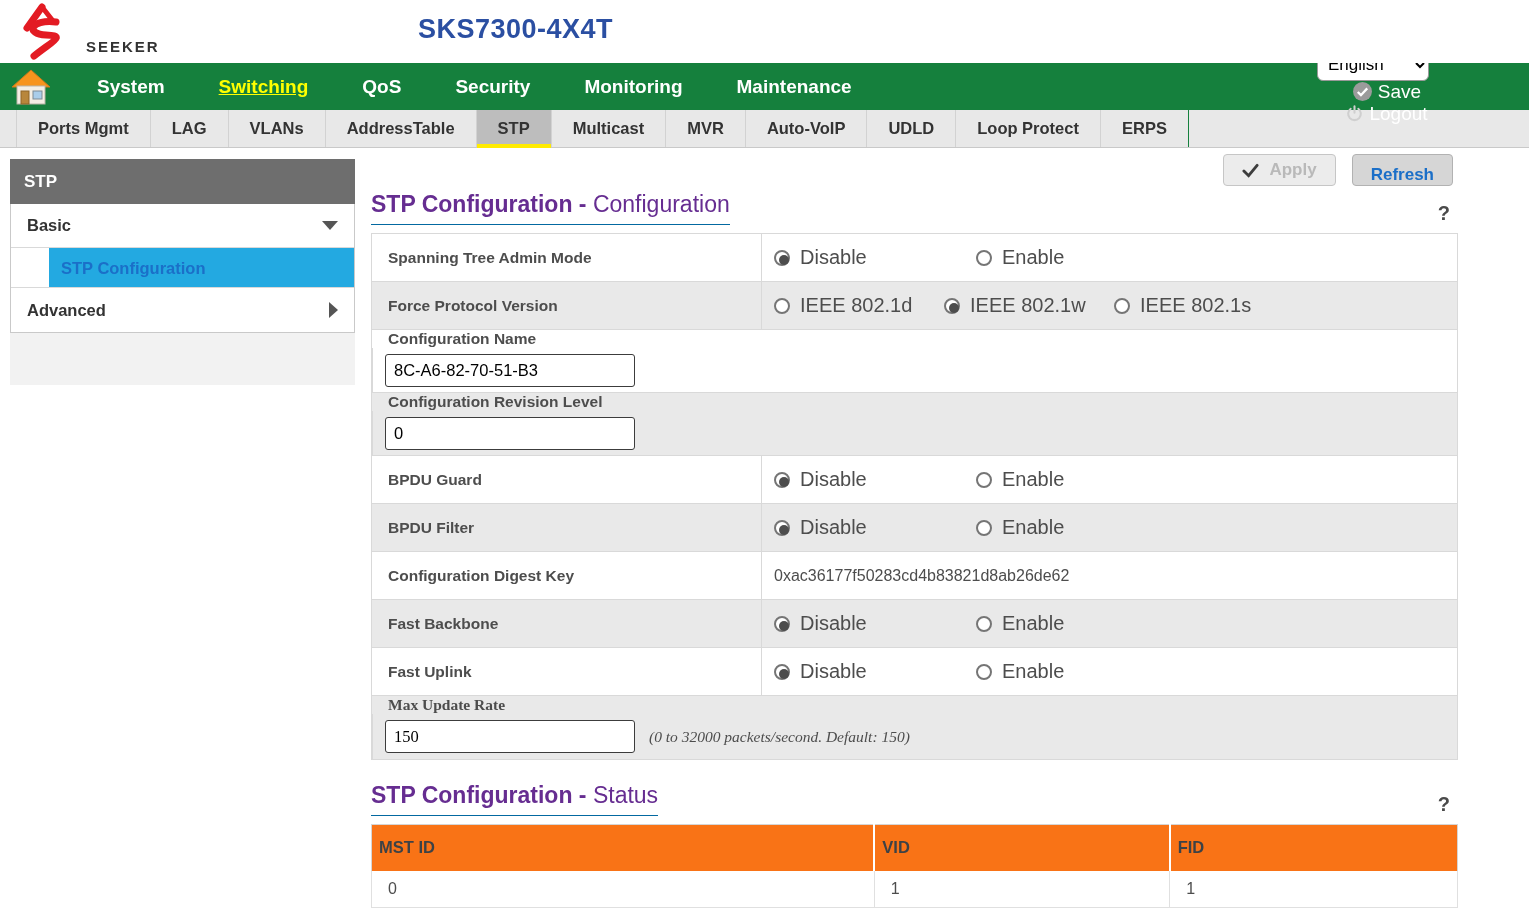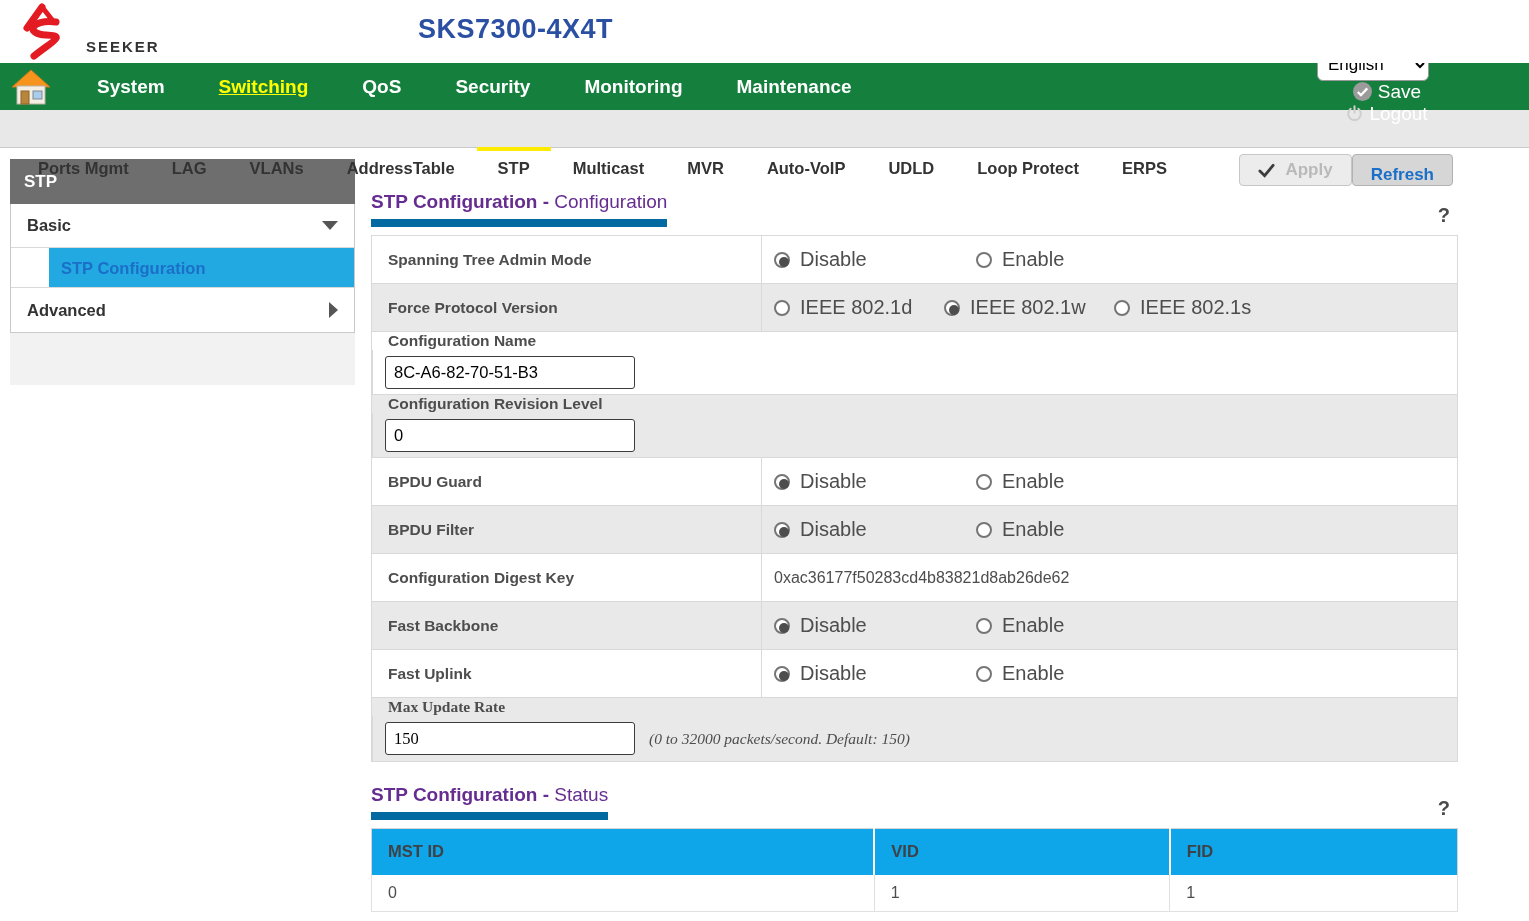--- a/index.html
+++ b/index.html
@@ -28,21 +28,21 @@
   .nav-right { margin-left:auto; display:flex; align-items:center; padding-right:100px;flex-direction:column; }
   .lang-select { height:32px; width:112px; font-size:17px; border-radius:6px; border:1px solid #999;
                  padding:0 6px; background:#fff; font-family:inherit; }
   .nav-action { display:flex; align-items:center; gap:5px; color:#fff; font-size:19px;
                 cursor:pointer; margin-left:27px; }
 
   
   .tab-bar { height:38px; background:#e8e8e8; display:flex; border-bottom:1px solid #c9c9c9;
              padding-left:16px; }
   .tab { line-height:37px; padding:0 21px; font-weight:bold; font-size:16.5px; color:#333;
-         border-left:1px solid #d2d2d2; position:relative; cursor:pointer; white-space:nowrap;margin-top:40px; }
+         border-left:1px solid #d2d2d2; position:relative; cursor:pointer; white-space:nowrap; }
   .tab:last-child { border-right:1px solid #15803d; }
   .tab.active { background:#bdbdbd; }
   .tab.active::after { content:''; position:absolute; left:0; right:0; bottom:-1px; height:4px;
                        background:#ffeb00; }
 
   
   .content { display:flex; align-items:flex-start; }
 
   
   .sidebar { width:345px; margin-left:10px; margin-top:11px; background:#f2f2f2; padding-bottom:52px; }
@@ -58,28 +58,28 @@
   .caret-right { width:0; height:0; border-top:8px solid transparent; border-bottom:8px solid transparent;
                  border-left:9px solid #555; }
   .submenu-row { height:40px; display:flex; border-bottom:1px solid #d9d9d9; cursor:pointer; background:#fff; }
   .submenu-indent { width:38px; background:#fff; }
   .submenu-label { flex:1; background:#fff; color:#333; font-weight:bold; font-size:16.5px;
                    line-height:40px; padding-left:12px; }
   .submenu-label.selected { background:#23a9e1; color:#1b6fc8; }
 
   
   .main { width:1087px; margin-left:16px; margin-top:6px; }
-  .btn-row { display:flex; justify-content:flex-end; padding-right:5px; }
+  .btn-row { display:flex; justify-content:flex-end; gap:16px; padding-right:5px; }
   .btn { height:32px; border-radius:4px; display:flex; align-items:center; gap:10px;
          font-weight:bold; font-size:17px; padding:0 18px; cursor:pointer; font-family:inherit; }
   .btn-apply { background:#ececec; border:1px solid #c6c6c6; color:#b9b9b9; }
   .btn-refresh { background:#d6d6d6; border:1px solid #b2b2b2; color:#1b6fc8;flex-direction:column; }
 
   .section-head { display:flex; justify-content:space-between; align-items:flex-end; margin-top:5px; }
-  .section-title { margin:0; font-size:19px; color:#662d91; border-bottom:8px solid #0369a1;
+  .section-title { margin:0; font-size:23px; color:#662d91; border-bottom:1px solid #0369a1;
                    padding-bottom:6px; display:inline-block; font-weight:bold; }
   .title-light { font-weight:normal; }
   .help { color:#4a4a4a; font-weight:bold; font-size:20px; padding-right:8px; cursor:pointer; }
 
   
   .form-table { margin-top:8px; border:1px solid #d9d9d9; }
   .form-row { display:flex; align-items:stretch; border-bottom:1px solid #d9d9d9; background:#fff;
               min-height:48px; }
   .form-row:last-child { border-bottom:none;font-family:Liberation Serif, serif; }
   .form-row.alt { background:#e9e9e9; }
@@ -96,21 +96,21 @@
                   height:10px; border-radius:50%; background:#4d4d4d; }
   .radio-label { margin-left:10px; font-size:20px; color:#4d4d4d; }
   .text-input { width:250px; height:33px; border:1px solid #3c3c3c; border-radius:3px;
                 font-size:16.5px; padding:0 8px; font-family:inherit; color:#000; }
   .static-value { font-size:16px; color:#4d4d4d; }
   .input-note { font-style:italic; font-size:15.5px; color:#4d4d4d; margin-left:14px; }
 
   
   .status-wrap { margin-top:22px; }
   .status-table { width:100%; border-collapse:collapse; margin-top:8px; border:1px solid #d5d5d5; }
-  .status-table th { background:#0ea5e9; height:46px; text-align:left; padding-left:16px;
+  .status-table th { background:#f97316; height:46px; text-align:left; padding-left:7px;
                      font-size:16.5px; color:#3d4246; border-left:2px solid #fff; }
   .status-table th:first-child { border-left:none; }
   .status-table td { height:37px; padding-left:16px; font-size:16px; color:#4d4d4d;
                      border:1px solid #e0e0e0; border-top:none; background:#fff; }
   .col-1 { width:46.3%; } .col-2 { width:27.2%; }
 </style>
 </head>
 <body>
 
 <div class="top-header">

